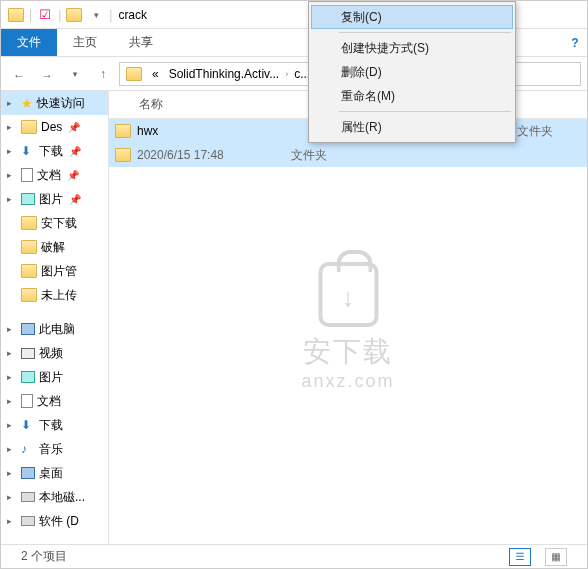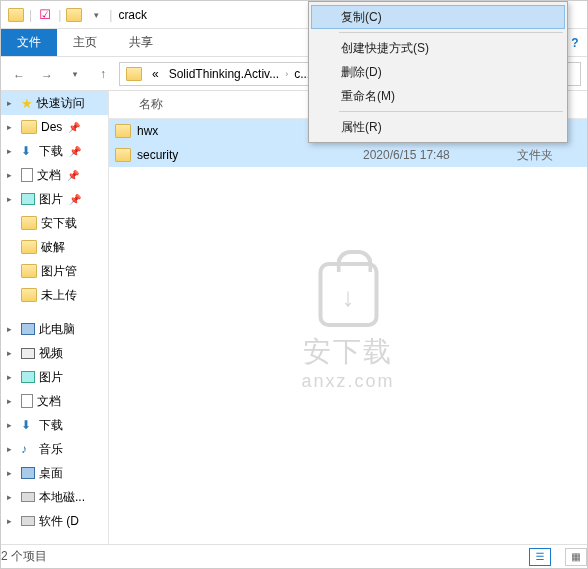--- a/index.html
+++ b/index.html
@@ -40,26 +40,26 @@
 .row .fdate { flex:0 0 130px; color:#666; text-align:left; }
 .row .ftype { color:#666; padding-left:18px; }
 
 .watermark { position:absolute; left:50%; top:52%; transform:translate(-50%,-50%); text-align:center; color:#d7d7d7; pointer-events:none; }
 .watermark .bag { width:60px; height:65px; border:4px solid #d7d7d7; border-radius:10px; margin:0 auto 6px; position:relative; }
 .watermark .bag::before { content:""; position:absolute; top:-16px; left:14px; width:28px; height:18px; border:4px solid #d7d7d7; border-bottom:none; border-radius:14px 14px 0 0; }
 .watermark .bag::after { content:"↓"; position:absolute; top:16px; left:0; right:0; font-size:26px; color:#d7d7d7; }
 .watermark .t1 { font-size:28px; letter-spacing:2px; }
 .watermark .t2 { font-size:18px; letter-spacing:2px; }
 
-.statusbar { height:24px; border-top:1px solid #e0e0e0; display:flex; align-items:center; padding:0 0; gap:12px; color:#555; }
+.statusbar { height:24px; border-top:1px solid #e0e0e0; display:flex; align-items:center; padding:0 20px; gap:12px; color:#555; }
 .statusbar .spacer { flex:1; }
 .view-btn { width:22px; height:18px; border:1px solid #ccc; margin-left:2px; display:flex; align-items:center; justify-content:center; font-size:10px; color:#666; }
 .view-btn.active { border-color:#1979ca; color:#1979ca; }
 
-.ctx-menu { position:absolute; left:307px; top:0; width:260px; background:#f2f2f2; border:1px solid #aaa; box-shadow:2px 2px 6px rgba(0,0,0,.25); padding:3px 2px; z-index:10; }
+.ctx-menu { position:absolute; left:307px; top:0; width:208px; background:#f2f2f2; border:1px solid #aaa; box-shadow:2px 2px 6px rgba(0,0,0,.25); padding:3px 2px; z-index:10; }
 .ctx-item { height:24px; display:flex; align-items:center; padding-left:30px; color:#222; }
 .ctx-item.hover { background:#c5e0f7; border:1px solid #8bbce4; height:24px; padding-left:29px; }
 .ctx-sep { height:1px; background:#d0d0d0; margin:3px 2px 3px 28px; }
 
 .pin { color:#888; font-size:10px; margin-left:2px; }
 </style>
 </head>
 <body>
 
 <div class="titlebar">
@@ -208,21 +208,20 @@
     <div class="col-head">名称</div>
     <div class="rows">
       <div class="row sel">
         <span class="folder-mini"></span>
         <span class="fname">hwx</span>
         <span class="fdate">2020/6/15 17:48</span>
         <span class="ftype">文件夹</span>
       </div>
       <div class="row sel">
         <span class="folder-mini"></span>
-        <span class="fname">security</span>
         <span class="fdate">2020/6/15 17:48</span>
         <span class="ftype">文件夹</span>
       </div>
     </div>
 
     <div class="watermark">
       <div class="bag"></div>
       <div class="t1">安下载</div>
       <div class="t2">anxz.com</div>
     </div>

